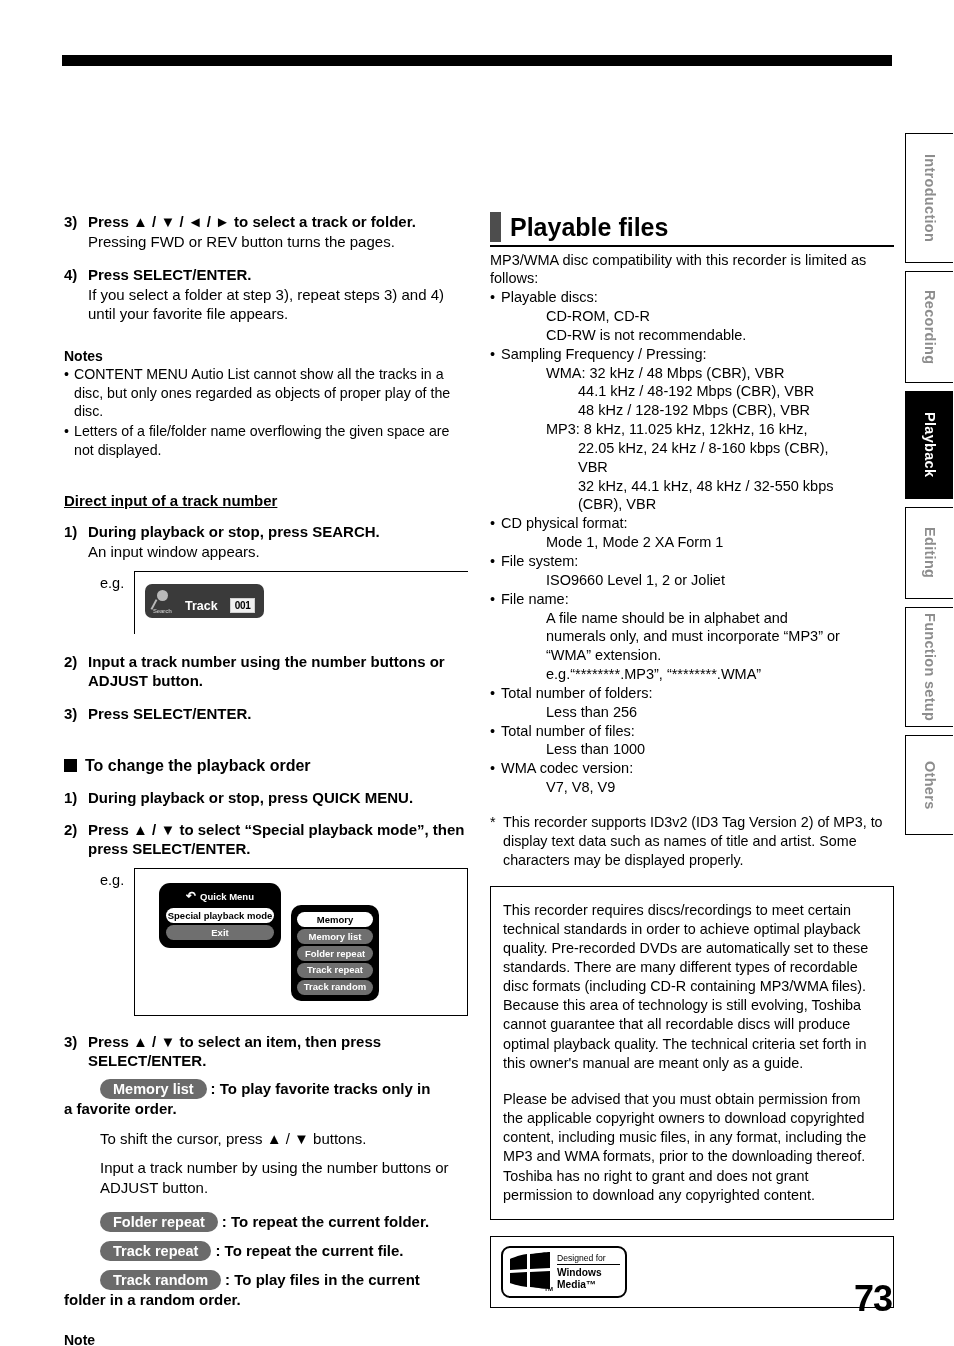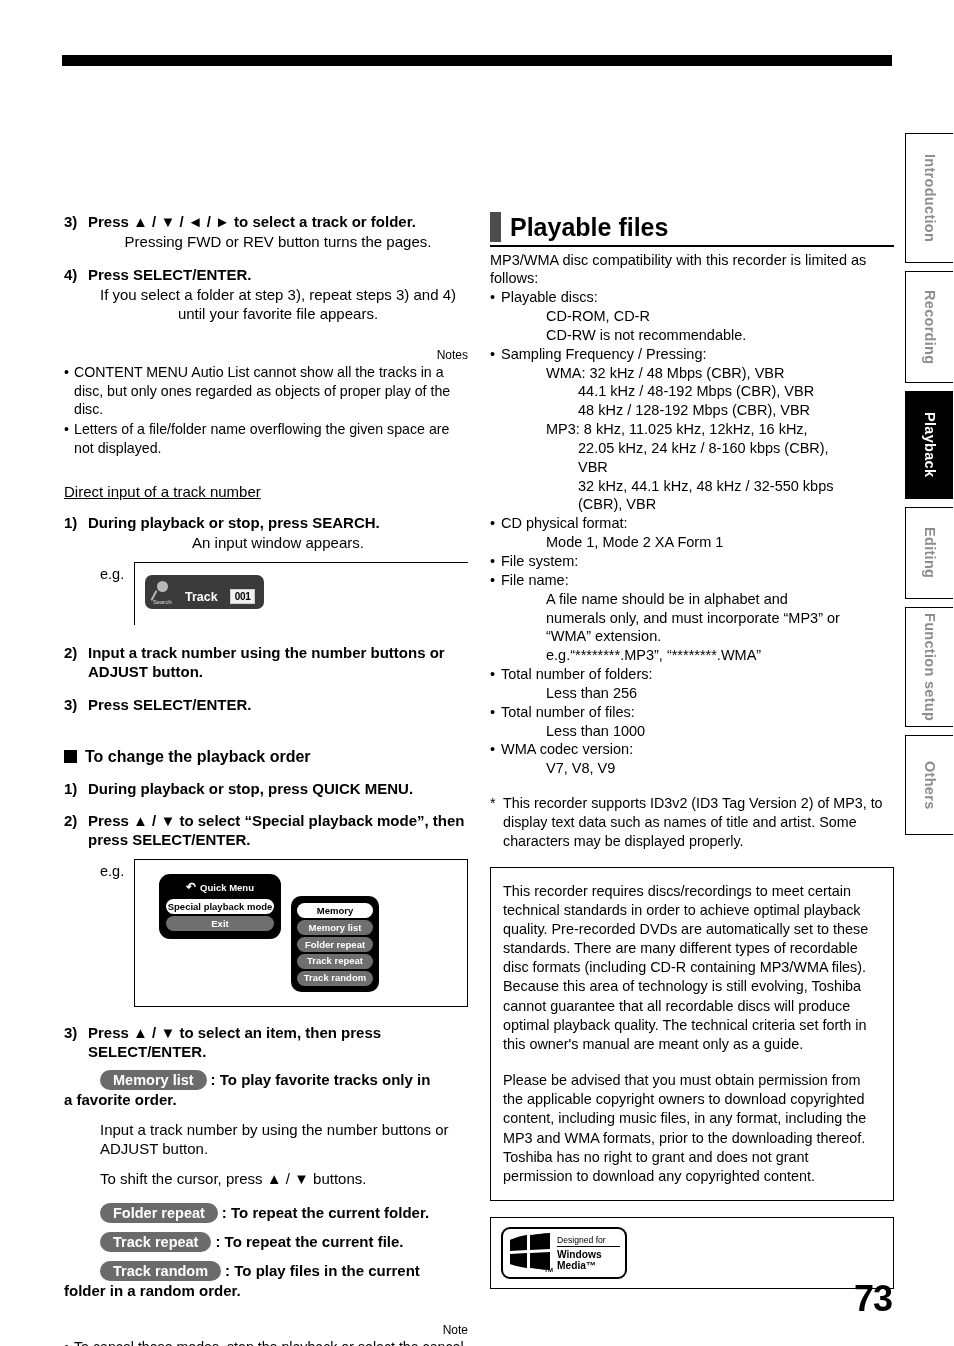--- a/index.html
+++ b/index.html
@@ -96,46 +96,44 @@
   }
   .step-title {
     font-size: 15px;
     font-weight: bold;
     line-height: 1.28;
   }
   .step-sub {
     font-size: 15px;
     line-height: 1.3;
     margin-top: 1px;
-    text-align: center;
   }
 
   .notes-head {
-    font-size: 12px;
-    font-weight: normal;
+    font-size: 14px;
+    font-weight: bold;
     margin-top: 24px;
-    text-align: right;
   }
   .note-item {
     font-size: 14.2px;
     line-height: 1.32;
     display: flex;
     margin-top: 1px;
   }
   .note-bullet {
     flex: 0 0 10px;
     width: 10px;
   }
   .note-text { flex: 1; }
 
   .subhead {
     font-size: 15px;
-    font-weight: normal;
+    font-weight: bold;
     text-decoration: underline;
-    margin-top: 25px;
+    margin-top: 32px;
     margin-bottom: 6px;
   }
 
   .section-head {
     display: flex;
     align-items: center;
     margin-top: 34px;
     margin-bottom: 10px;
   }
   .section-head .sq {
@@ -588,22 +586,22 @@
         <div class="step-title">Press ▲ / ▼ to select an item, then press SELECT/ENTER.</div>
       </div>
     </div>
 
     <div class="badge-line">
       <span class="pill">Memory list</span>
       <span class="badge-desc">: To play favorite tracks only in</span>
     </div>
     <div class="badge-cont">a favorite order.</div>
 
+    <div class="plain-para">To shift the cursor, press ▲ / ▼ buttons.</div>
     <div class="plain-para">Input a track number by using the number buttons or ADJUST button.</div>
-    <div class="plain-para">To shift the cursor, press ▲ / ▼ buttons.</div>
 
     <div class="badge-line" style="margin-top:14px">
       <span class="pill">Folder repeat</span>
       <span class="badge-desc">: To repeat the current folder.</span>
     </div>
     <div class="badge-line">
       <span class="pill">Track repeat</span>
       <span class="badge-desc">: To repeat the current file.</span>
     </div>
     <div class="badge-line">
@@ -652,20 +650,21 @@
     <div class="r-bullet">
       <span class="b">•</span>
       <span>CD physical format:</span>
     </div>
     <div class="r-indent">Mode 1, Mode 2 XA Form 1</div>
 
     <div class="r-bullet">
       <span class="b">•</span>
       <span>File system:</span>
     </div>
+    <div class="r-indent">ISO9660 Level 1, 2 or Joliet</div>
 
     <div class="r-bullet">
       <span class="b">•</span>
       <span>File name:</span>
     </div>
     <div class="r-indent">A file name should be in alphabet and</div>
     <div class="r-indent">numerals only, and must incorporate “MP3” or</div>
     <div class="r-indent">“WMA” extension.</div>
     <div class="r-indent">e.g.“********.MP3”, “********.WMA”</div>
 

